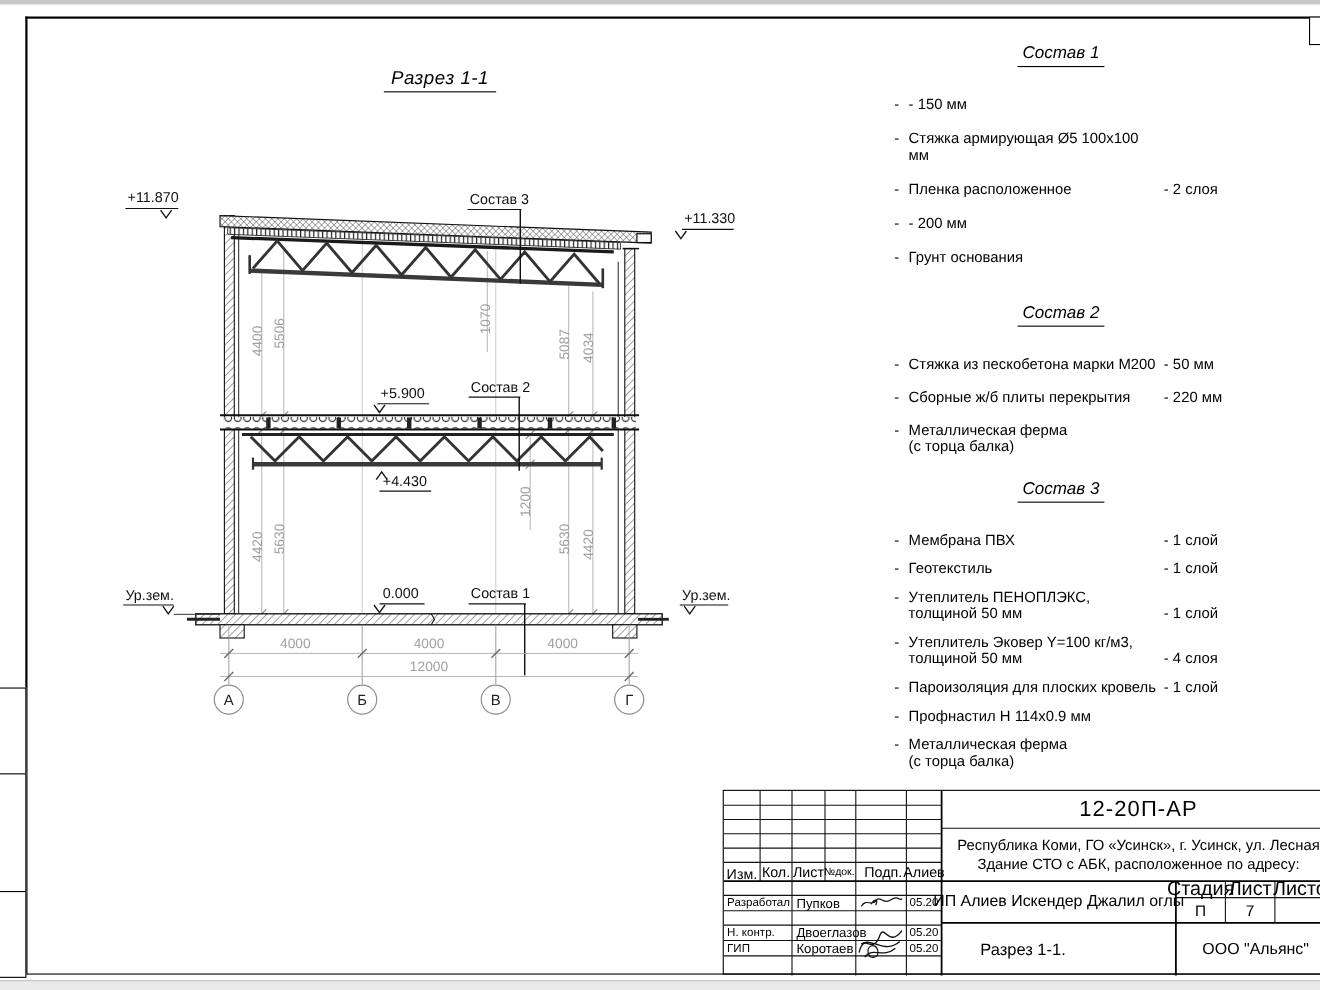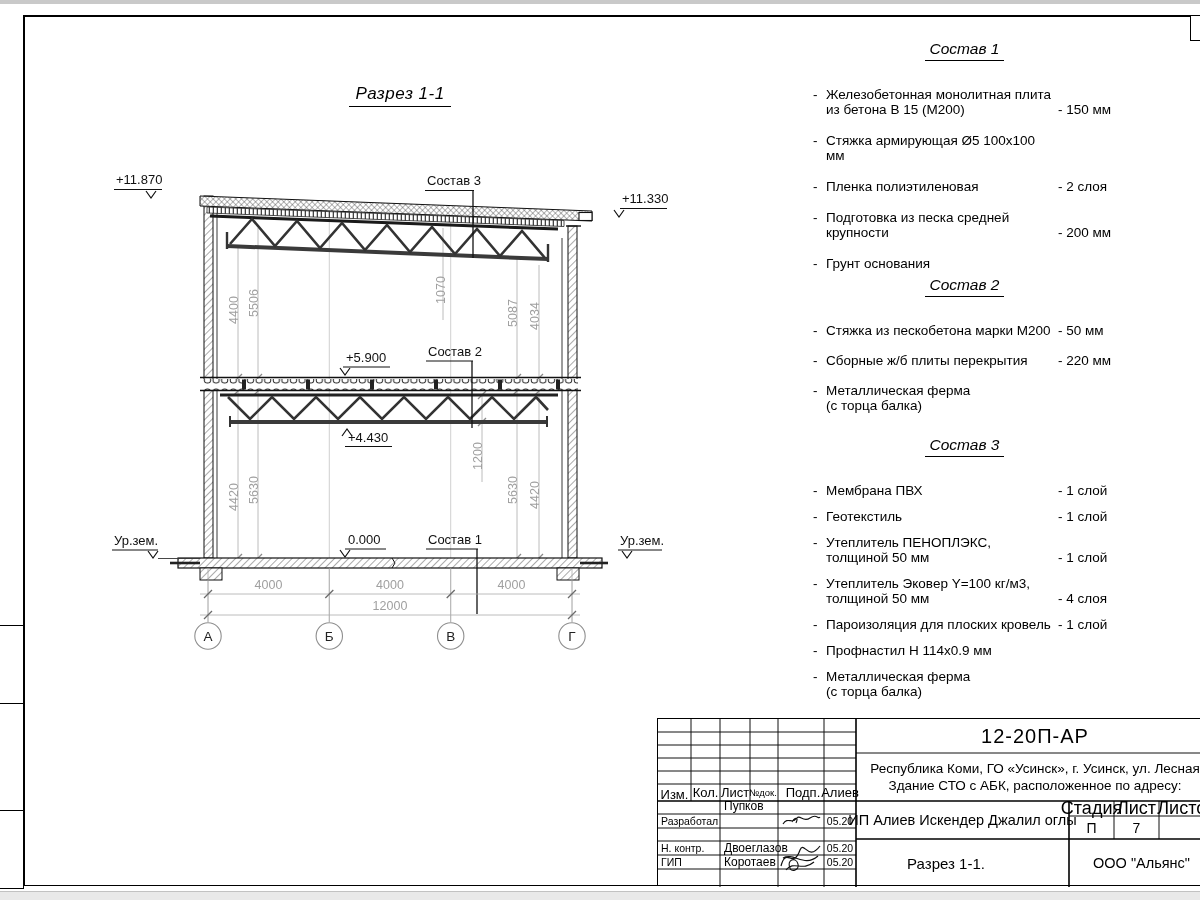--- a/index.html
+++ b/index.html
@@ -6,21 +6,21 @@
   body{width:1200px;height:900px;position:relative;overflow:hidden;background:#fff;
        font-family:"Liberation Sans",sans-serif;color:#000}
   .abs{position:absolute}
   .bar-top{left:0;top:0;width:1200px;height:4px;background:#c9c9c9}
   .bar-bottom{left:0;top:891px;width:1200px;height:9px;background:#e9e9e9;border-top:1px solid #c2c2c2}
   .frame-line{background:#000}
   .edge-box{border:1.4px solid #000;background:#fff}
   .side-cell{border:1.2px solid #000;background:#fff}
 
   
-  .dwg-title-wrap{left:320px;top:84px;width:160px;text-align:center}
+  .dwg-title-wrap{left:320px;top:61px;width:160px;text-align:center}
   .dwg-title{display:inline-block;font-style:italic;font-size:17px;letter-spacing:.5px;
              border-bottom:1.3px solid #000;padding:0 6px 2px}
 
   
   .spec-column{left:813px;top:40px;width:303px;height:660px}
   .spec-section{position:absolute;left:0;width:303px}
   .sec1{top:0}.sec2{top:236px}.sec3{top:396px}
   .spec-heading-wrap{text-align:center;margin-bottom:26px}
   .spec-heading{display:inline-block;font-style:italic;font-size:15.5px;
                 border-bottom:1.2px solid #000;padding:0 5px 2px}
@@ -275,38 +275,34 @@
     <text class="axis-t" text-anchor="middle" x="350.7" y="470.5">В</text>
     <text class="axis-t" text-anchor="middle" x="472" y="470.5">Г</text>
   </g>
 </svg>
 
 <div class="abs spec-column">
     <div class="spec-section sec1">
       <div class="spec-heading-wrap"><span class="spec-heading">Состав 1</span></div>
       <div class="spec-item">
         <span class="spec-dash">-</span>
-        <span class="spec-name">Железобетонная  монолитная плита
-из бетона В 15 (М200)</span>
         <span class="spec-value">- 150 мм</span>
       </div>
       <div class="spec-item">
         <span class="spec-dash">-</span>
         <span class="spec-name">Стяжка армирующая Ø5 100х100 мм</span>
         <span class="spec-value"></span>
       </div>
       <div class="spec-item">
         <span class="spec-dash">-</span>
-        <span class="spec-name">Пленка полиэтиленовая</span>
+        <span class="spec-name">Пленка расположенное</span>
         <span class="spec-value">-  2 слоя</span>
       </div>
       <div class="spec-item">
         <span class="spec-dash">-</span>
-        <span class="spec-name">Подготовка из песка средней
-крупности</span>
         <span class="spec-value">- 200 мм</span>
       </div>
       <div class="spec-item">
         <span class="spec-dash">-</span>
         <span class="spec-name">Грунт основания</span>
         <span class="spec-value"></span>
       </div>
     </div>
     <div class="spec-section sec2">
       <div class="spec-heading-wrap"><span class="spec-heading">Состав 2</span></div>
@@ -402,21 +398,21 @@
   </svg>
 
   <div class="tb-cell tb-hdr" style="left:0;top:65px;width:33px;height:21px">Изм.</div>
   <div class="tb-cell tb-hdr" style="left:33px;top:65px;width:29px;height:17px">Кол.</div>
   <div class="tb-cell tb-hdr" style="left:62px;top:65px;width:30px;height:17px">Лист</div>
   <div class="tb-cell tb-hdr tb-hdr-small" style="left:92px;top:65px;width:26px;height:17px">№док.</div>
   <div class="tb-cell tb-hdr" style="left:120px;top:65px;width:50px;height:17px">Подп.</div>
   <div class="tb-cell tb-hdr" style="left:166px;top:65px;width:32px;height:17px">Алиев</div>
 
   <div class="tb-cell tb-role" style="left:0;top:95px;width:62px;height:14px">Разработал</div>
-  <div class="tb-cell tb-nm" style="left:62px;top:80px;width:58px;height:14px">Пупков</div>
+  <div class="tb-cell tb-nm" style="left:62px;top:95px;width:58px;height:14px">Пупков</div>
   <div class="tb-cell tb-dt" style="left:166px;top:95px;width:32px;height:14px">05.20</div>
 
   <div class="tb-cell tb-role" style="left:0;top:122px;width:62px;height:14px">Н. контр.</div>
   <div class="tb-cell tb-nm" style="left:62px;top:122px;width:58px;height:14px">Двоеглазов</div>
   <div class="tb-cell tb-dt" style="left:166px;top:122px;width:32px;height:14px">05.20</div>
 
   <div class="tb-cell tb-role" style="left:0;top:136px;width:62px;height:14px">ГИП</div>
   <div class="tb-cell tb-nm" style="left:62px;top:136px;width:58px;height:14px">Коротаев</div>
   <div class="tb-cell tb-dt" style="left:166px;top:136px;width:32px;height:14px">05.20</div>
 
@@ -427,21 +423,21 @@
     <path d="M5,28 C10,8 17,32 24,12 C28,2 32,24 44,8 M7,20 C18,14 28,30 42,18 M10,32 C18,22 26,34 38,24" fill="none" stroke="#111" stroke-width="1.2"></path>
     <path d="M14,30 C10,22 20,18 22,26 C24,33 14,34 14,30 Z" fill="none" stroke="#111" stroke-width="1.1"></path>
   </svg>
 
   <div class="tb-cell tb-doc" style="left:198px;top:0;width:358px;height:34px">12-20П-АР</div>
   <div class="tb-cell tb-addr" style="left:198px;top:34px;width:358px;height:48px;flex-direction:column">
     <div>Республика Коми, ГО «Усинск», г. Усинск, ул. Лесная</div>
     <div>Здание СТО с АБК, расположенное по адресу:</div>
   </div>
   <div class="tb-cell tb-client" style="left:198px;top:82px;width:213px;height:38px">ИП Алиев Искендер Джалил оглы</div>
-  <div class="tb-cell tb-sheet-title" style="left:198px;top:120px;width:180px;height:48px">Разрез 1-1.</div>
+  <div class="tb-cell tb-sheet-title" style="left:182px;top:120px;width:180px;height:48px">Разрез 1-1.</div>
 
   <div class="tb-cell tb-stg-h" style="left:411px;top:82px;width:45px;height:15px">Стадия</div>
   <div class="tb-cell tb-stg-h" style="left:456px;top:82px;width:45px;height:15px">Лист</div>
   <div class="tb-cell tb-stg-h" style="left:501px;top:82px;width:55px;height:15px">Листов</div>
   <div class="tb-cell tb-stg-v" style="left:411px;top:97px;width:45px;height:23px">П</div>
   <div class="tb-cell tb-stg-v" style="left:456px;top:97px;width:45px;height:23px">7</div>
   <div class="tb-cell tb-company" style="left:411px;top:120px;width:145px;height:48px">ООО "Альянс"</div>
 </div>
 
 </body></html>

